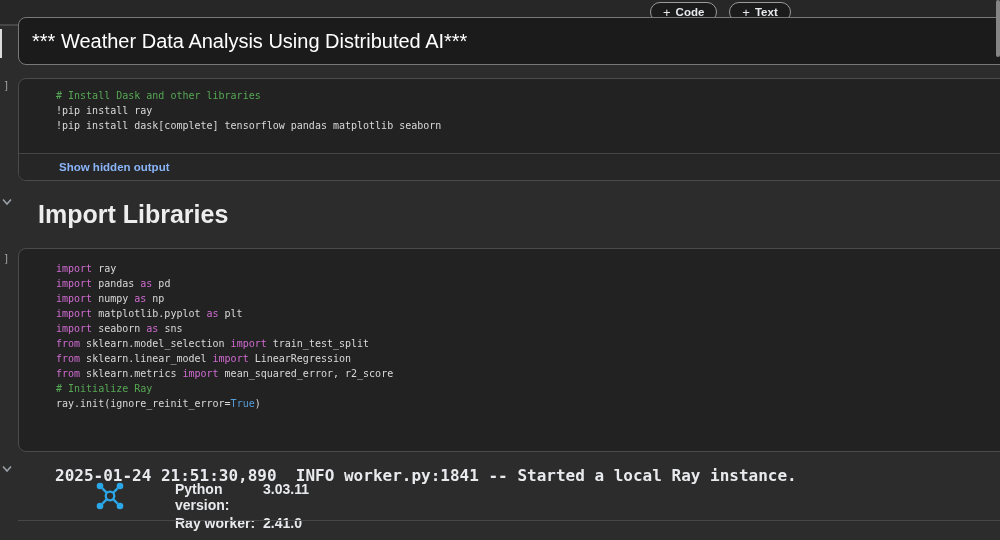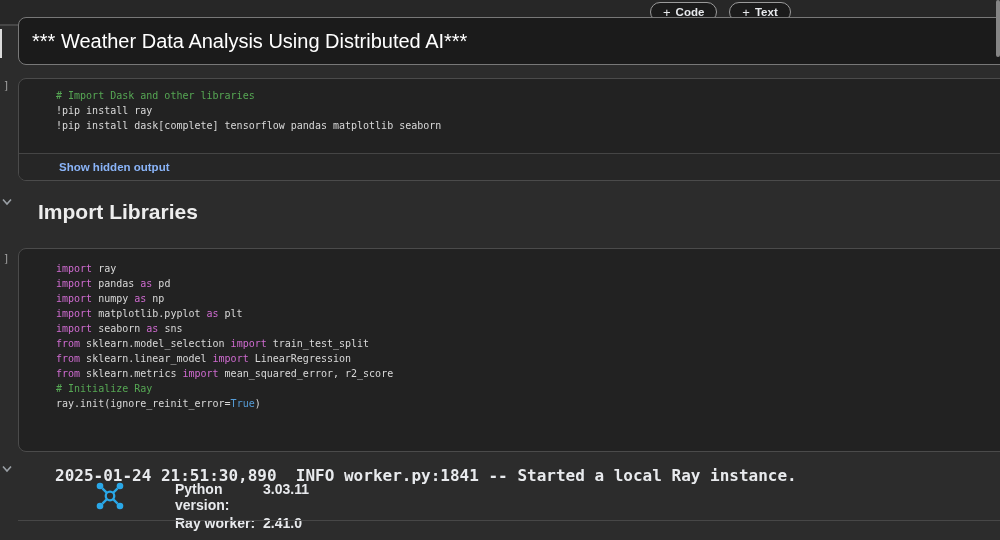--- a/index.html
+++ b/index.html
@@ -67,21 +67,21 @@
   .link { font-size:11.5px; font-weight:700; color:var(--accent-blue, #8ab4f8); cursor:pointer; }
 
   .gutter-bracket { position:absolute; left:3px; color:#9e9e9e; font-size:11px; line-height:12px; }
   .g1 { top:80px; } .g2 { top:253px; }
 
   .chevron { position:absolute; left:1px; cursor:pointer; }
   .c1 { top:192px; } .c2 { top:459px; }
 
   .section-heading {
     position:absolute; left:38px; top:200px;
-    font-size:21px; font-weight:700; color:#ededed;
+    font-size:25px; font-weight:700; color:#ededed;
   }
 
   .log-line {
     position:absolute; left:55px; top:466px;
     font-size:16px; font-weight:600; color:#e8eaed; white-space:pre;
   }
   .ray-logo { position:absolute; left:91px; top:477px; color:var(--ray-logo-blue, #2aa8e8); }
   .version-table {
     position:absolute; left:175px; top:481px;
     display:grid; grid-template-columns:88px auto; row-gap:2px;
@@ -117,21 +117,21 @@
 
   <div class="caret"></div>
 
   <div class="cell heading-cell">
     <div class="title-text">*** Weather Data Analysis Using Distributed AI***</div>
   </div>
 
   <div class="gutter-bracket g1 mono">]</div>
 
   <div class="cell install-cell">
-    <div class="code-area mono" style="height:75px;"><div class="code-line"><span class="tok-comment"># Import Dask and other libraries</span></div><div class="code-line"><span class="tok-plain">!pip install ray</span></div><div class="code-line"><span class="tok-plain">!pip install dask[complete] tensorflow pandas matplotlib seaborn</span></div></div>
+    <div class="code-area mono" style="height:75px;"><div class="code-line"><span class="tok-comment"># Install Dask and other libraries</span></div><div class="code-line"><span class="tok-plain">!pip install ray</span></div><div class="code-line"><span class="tok-plain">!pip install dask[complete] tensorflow pandas matplotlib seaborn</span></div></div>
     <div class="output-bar">
       <span class="link">Show hidden output</span>
     </div>
   </div>
 
   <div class="chevron c1">
     <svg width="12" height="8" viewBox="0 0 12 8">
         <path d="M2 1.5 L6 6 L10 1.5" stroke="#9aa0a6" stroke-width="1.6" fill="none"></path>
       </svg>
   </div>

